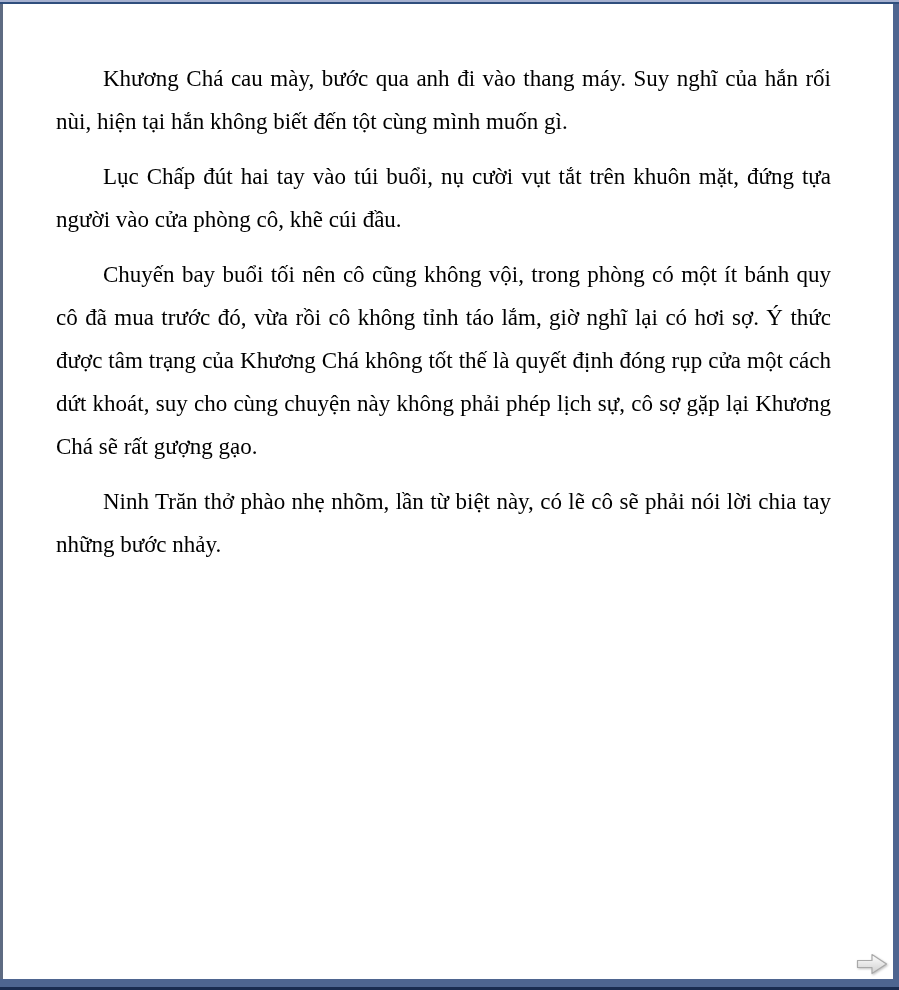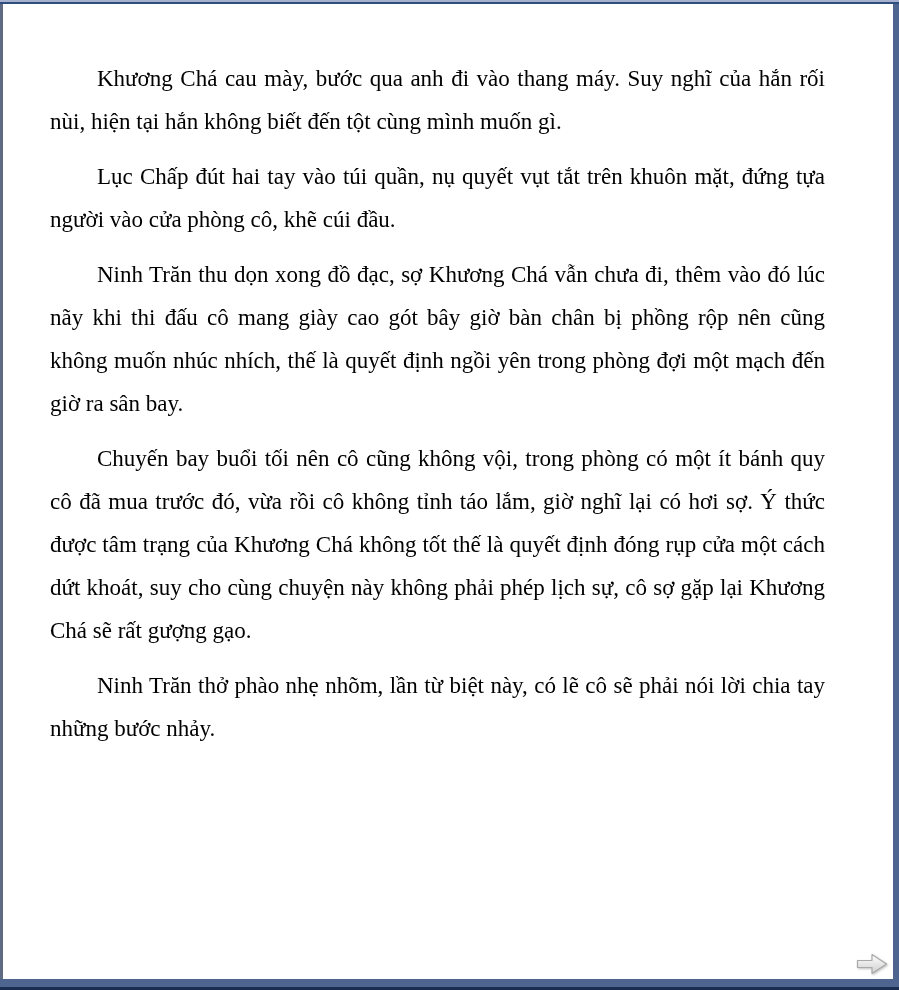--- a/index.html
+++ b/index.html
@@ -19,21 +19,21 @@
   .edge-top-light  { top: 0; left: 0; right: 0; height: 2px; background: var(--frame_top_light, #a6b1d0); }
   .edge-top-dark   { top: 2px; left: 0; right: 0; height: 2px; background: var(--frame_top_dark, #2f4e7d); }
   .edge-left       { top: 4px; bottom: 11px; left: 0; width: 3px; background: var(--frame_left, #5e6b82); }
   .edge-right      { top: 4px; bottom: 11px; right: 0; width: 6px; background: var(--frame_right, #4e6590); }
   .edge-bottom     { bottom: 3px; left: 0; right: 0; height: 8px; background: var(--frame_bottom, #4e6590); }
   .edge-bottom-dark{ bottom: 0; left: 0; right: 0; height: 3px; background: var(--frame_bottom_dark, #1a2c50); }
 
   
   .content {
     position: absolute;
-    left: 50px;
+    left: 56px;
     top: 57px;
     width: 775px;
     color: var(--text_color, #000000);
   }
   .content p {
     margin: 0 0 12px 0;
     font-size: 23px;
     line-height: 43px;
     text-align: justify;
     text-indent: 47px;
@@ -58,22 +58,21 @@
 
   <div class="edge edge-top-light"></div>
   <div class="edge edge-top-dark"></div>
   <div class="edge edge-left"></div>
   <div class="edge edge-right"></div>
   <div class="edge edge-bottom"></div>
   <div class="edge edge-bottom-dark"></div>
 
   <div class="content">
     <p>Khương Chá cau mày, bước qua anh đi vào thang máy. Suy nghĩ của hắn rối nùi, hiện tại hắn không biết đến tột cùng mình muốn gì.</p>
-    <p>Lục Chấp đút hai tay vào túi quần, nụ quyết vụt tắt trên khuôn mặt, đứng tựa người vào cửa phòng cô, khẽ cúi đầu.</p>
-    <p>Ninh Trăn thu dọn xong đồ đạc, sợ Khương Chá vẫn chưa đi, thêm vào đó lúc nãy khi thi đấu cô mang giày cao gót bây giờ bàn chân bị phồng rộp nên cũng không muốn nhúc nhích, thế là quyết định ngồi yên trong phòng đợi một mạch đến giờ ra sân bay.</p>
+    <p>Lục Chấp đút hai tay vào túi buổi, nụ cười vụt tắt trên khuôn mặt, đứng tựa người vào cửa phòng cô, khẽ cúi đầu.</p>
     <p>Chuyến bay buổi tối nên cô cũng không vội, trong phòng có một ít bánh quy cô đã mua trước đó, vừa rồi cô không tỉnh táo lắm, giờ nghĩ lại có hơi sợ. Ý thức được tâm trạng của Khương Chá không tốt thế là quyết định đóng rụp cửa một cách dứt khoát, suy cho cùng chuyện này không phải phép lịch sự, cô sợ gặp lại Khương Chá sẽ rất gượng gạo.</p>
     <p>Ninh Trăn thở phào nhẹ nhõm, lần từ biệt này, có lẽ cô sẽ phải nói lời chia tay những bước nhảy.</p>
   </div>
 
   <div class="next-btn" title="">
     <svg viewBox="0 0 32 24" xmlns="http://www.w3.org/2000/svg">
       <defs>
         <linearGradient id="arrowGrad" x1="0" y1="0" x2="0" y2="1">
           <stop offset="0" stop-color="#ffffff"></stop>
           <stop offset="1" stop-color="#cfcfcf"></stop>

